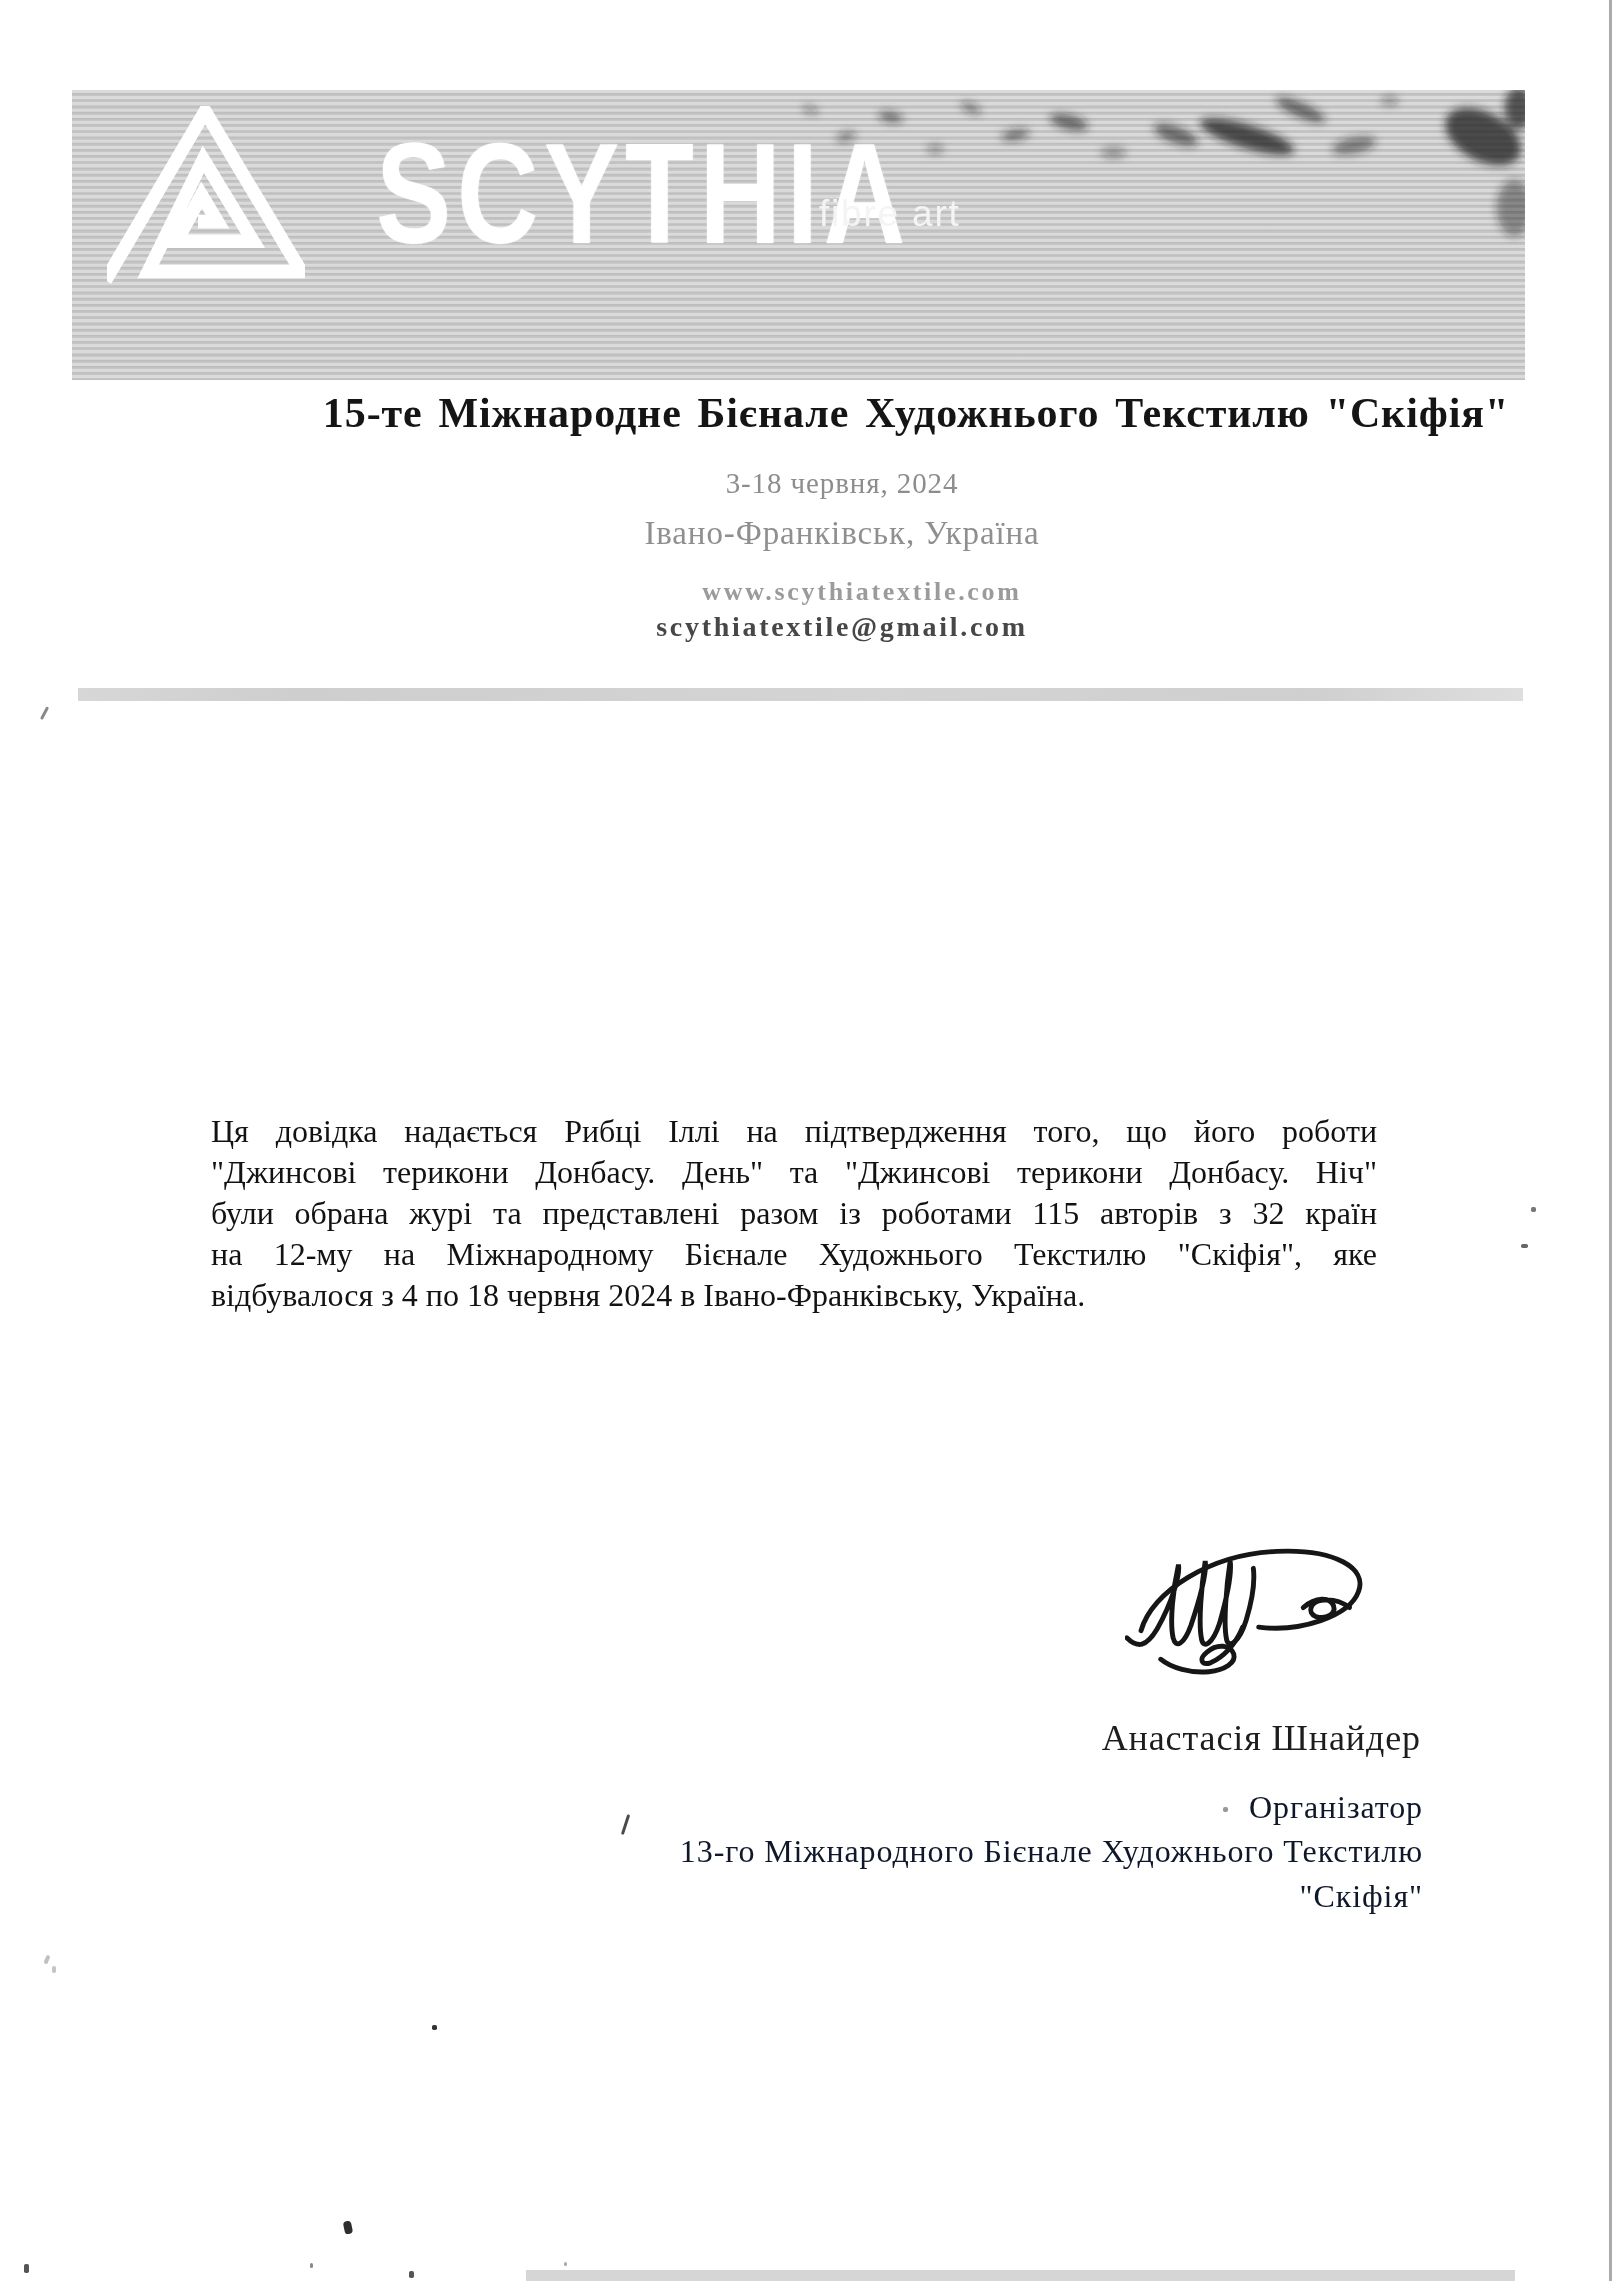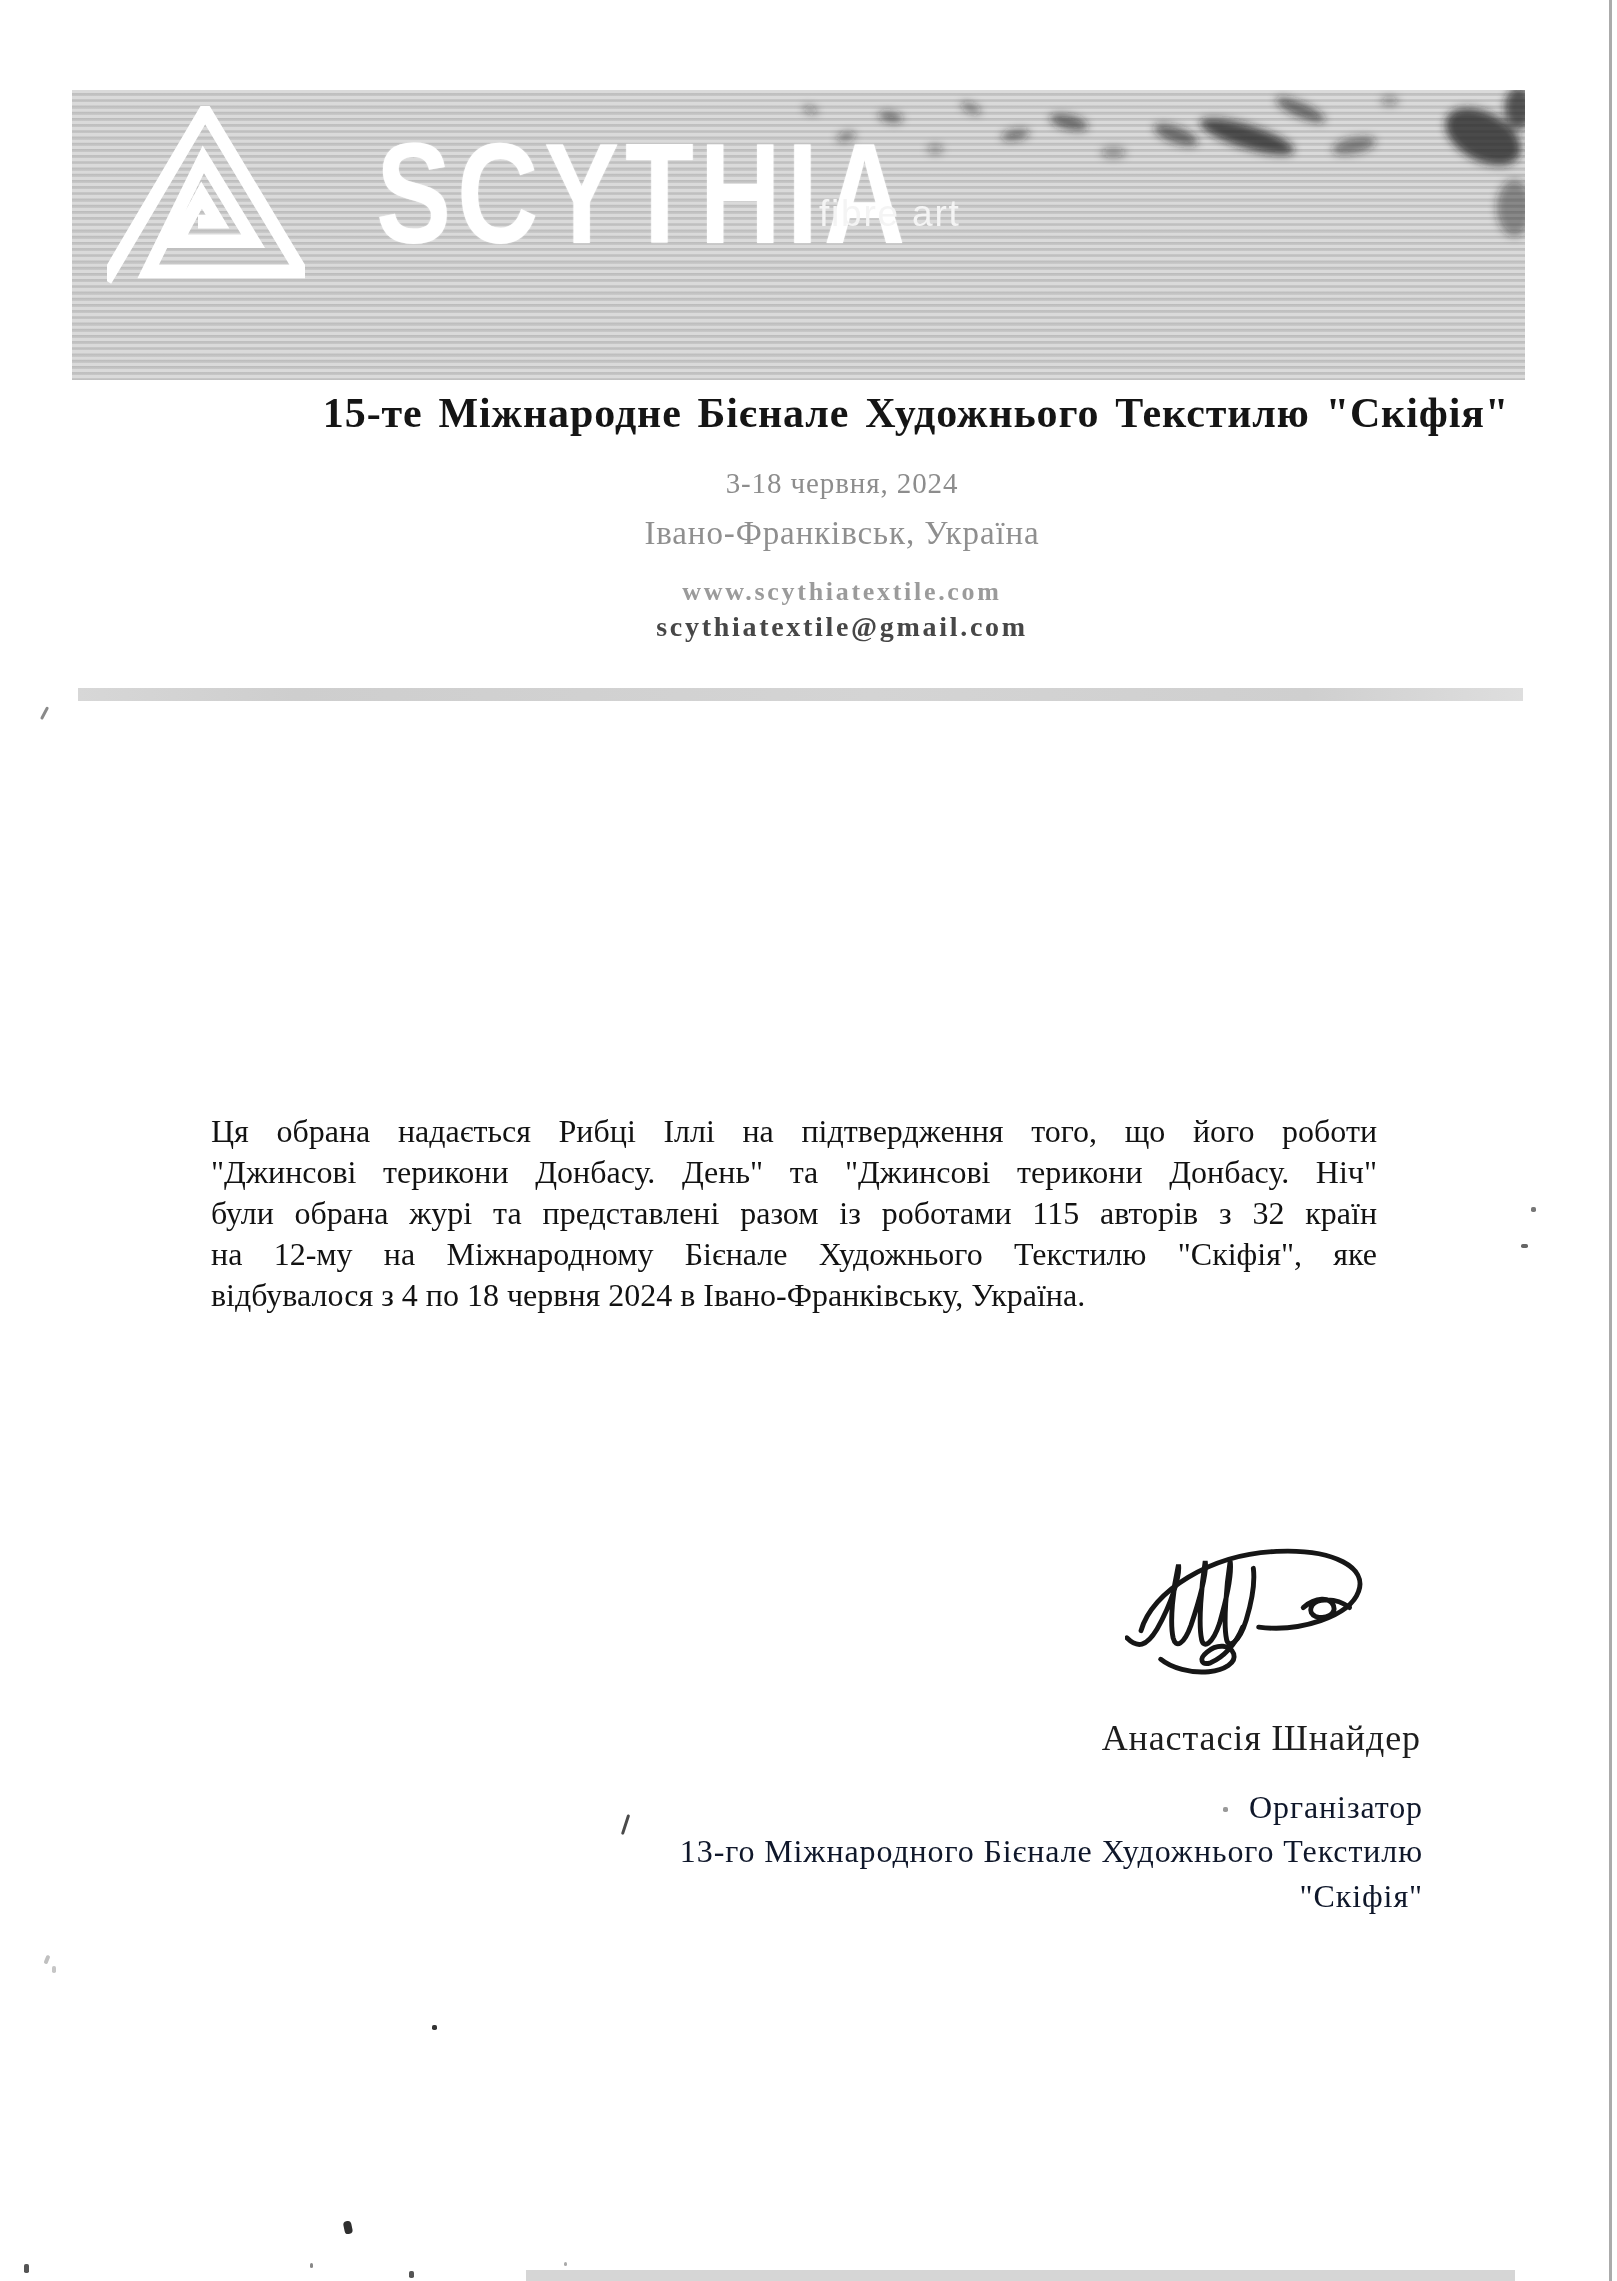--- a/index.html
+++ b/index.html
@@ -24,21 +24,21 @@
     color:#f4f4f4;letter-spacing:1.8px;white-space:nowrap;}
   .smudges{position:absolute;left:0;top:0;}
 
   
   .title{position:absolute;left:916px;top:389px;transform:translateX(-50%);
     font-weight:bold;font-size:42px;letter-spacing:0.9px;word-spacing:4.5px;
     white-space:nowrap;color:#151515;}
   .sub{position:absolute;left:842px;transform:translateX(-50%);white-space:nowrap;}
   .sub.date{top:467px;font-size:29px;color:#8d8d8d;letter-spacing:0.9px;}
   .sub.loc{top:515px;font-size:33px;color:#8f8f8f;letter-spacing:0.9px;}
-  .sub.web{top:577px;font-size:26px;color:#9b9b9b;font-weight:bold;letter-spacing:2.7px;}
+  .sub.web{top:577px;font-size:26px;color:#9b9b9b;font-weight:bold;letter-spacing:2.7px;margin-left:20px;}
   .sub.mail{top:611px;font-size:28px;color:#474747;font-weight:bold;letter-spacing:2.7px;}
 
   .divider{position:absolute;left:78px;top:688px;width:1445px;height:13.4px;
     background:linear-gradient(90deg,#d7d7d7,#cecece 15%,#d4d4d4 55%,#cfcfcf 85%,#dedede);}
 
   
   .para{position:absolute;left:211px;top:1111px;width:1166px;
     font-size:32px;color:#121212;}
   .para .ln{height:41px;line-height:41px;text-align:justify;text-align-last:justify;
     white-space:nowrap;}
@@ -101,21 +101,21 @@
 
   <div class="title">15-те Міжнародне Бієнале Художнього Текстилю "Скіфія"</div>
   <div class="sub date">3-18 червня, 2024</div>
   <div class="sub loc">Івано-Франківськ, Україна</div>
   <div class="sub web">www.scythiatextile.com</div>
   <div class="sub mail">scythiatextile@gmail.com</div>
 
   <div class="divider"></div>
 
   <div class="para">
-    <div class="ln">Ця обрана надається Рибці Іллі на підтвердження того, що його роботи</div>
+    <div class="ln">Ця довідка надається Рибці Іллі на підтвердження того, що його роботи</div>
     <div class="ln">"Джинсові терикони Донбасу. День" та "Джинсові терикони Донбасу. Ніч"</div>
     <div class="ln">були обрана журі та представлені разом із роботами 115 авторів з 32 країн</div>
     <div class="ln">на 12-му на Міжнародному Бієнале Художнього Текстилю "Скіфія", яке</div>
     <div class="ln last">відбувалося з 4 по 18 червня 2024 в Івано-Франківську, Україна.</div>
   </div>
 
   <svg class="sig" width="254" height="134" viewBox="0 0 285 150">
     <g fill="none" stroke="#161616" stroke-width="5.5" stroke-linecap="round">
       <path d="M 2,104 C 14,116 24,114 36,94 C 52,66 62,34 60,22 C 54,48 50,86 54,104 C 57,116 66,112 74,90 C 84,60 92,30 90,18 C 86,44 82,88 86,106 C 88,116 98,112 106,88 C 114,60 120,32 118,18 C 114,44 110,88 114,106 C 116,116 128,110 136,84 C 142,64 146,42 144,26"></path>
       <path d="M 18,96 C 30,52 96,10 170,7 C 236,4 272,26 262,52 C 252,80 196,98 150,92"></path>

